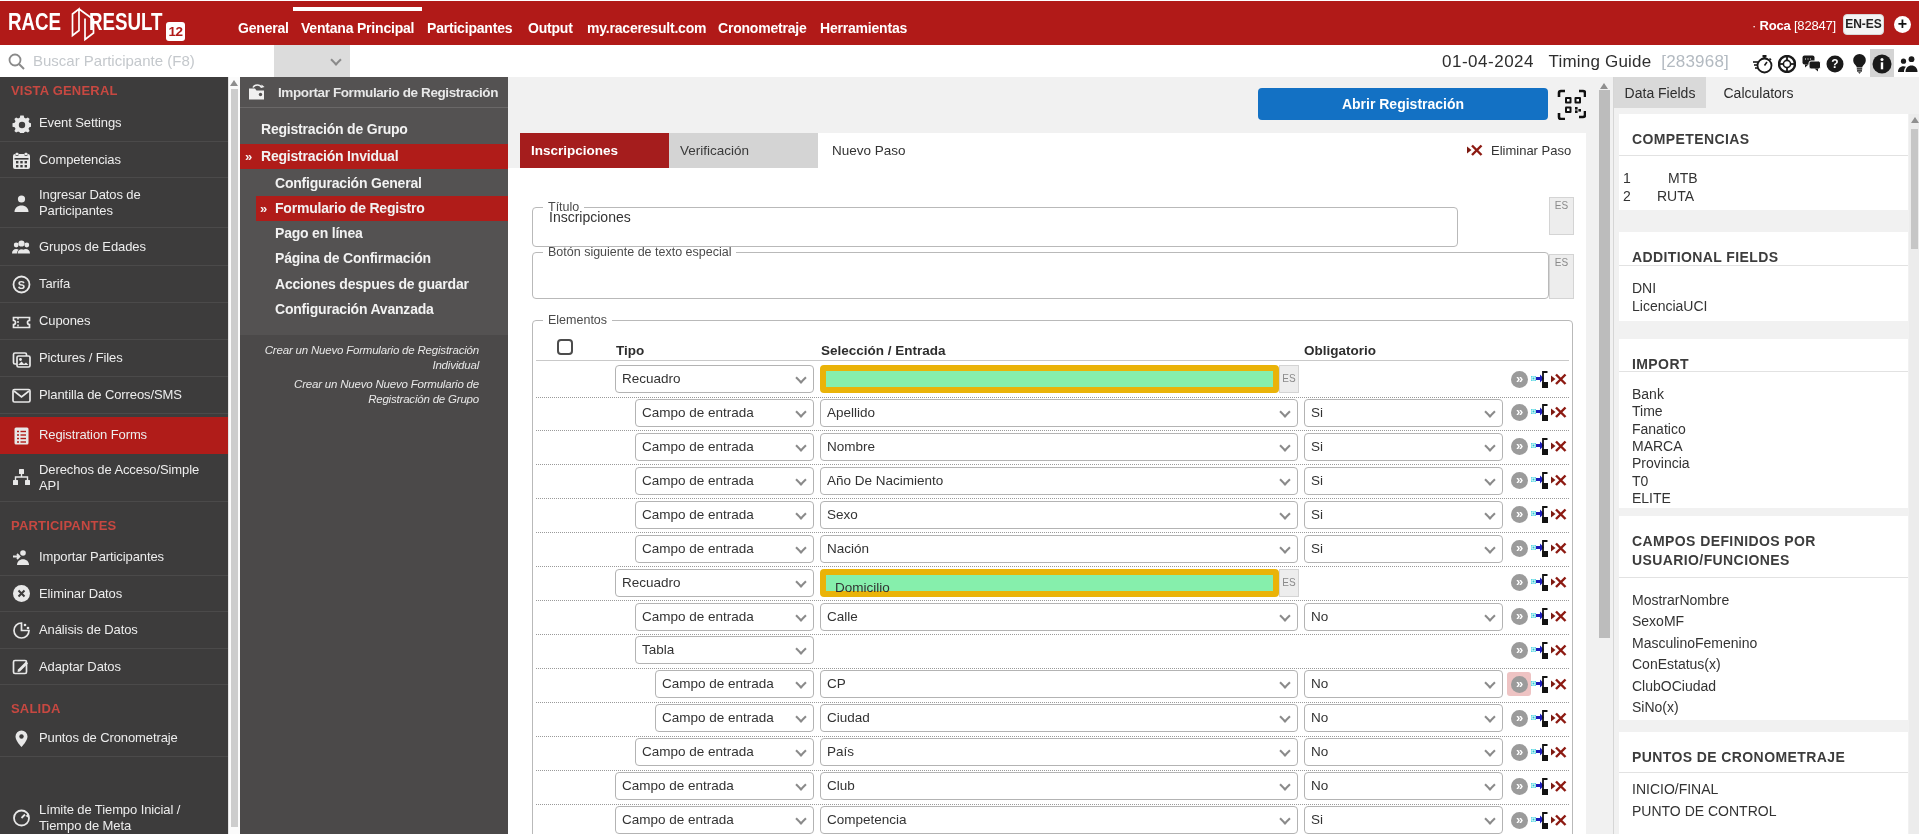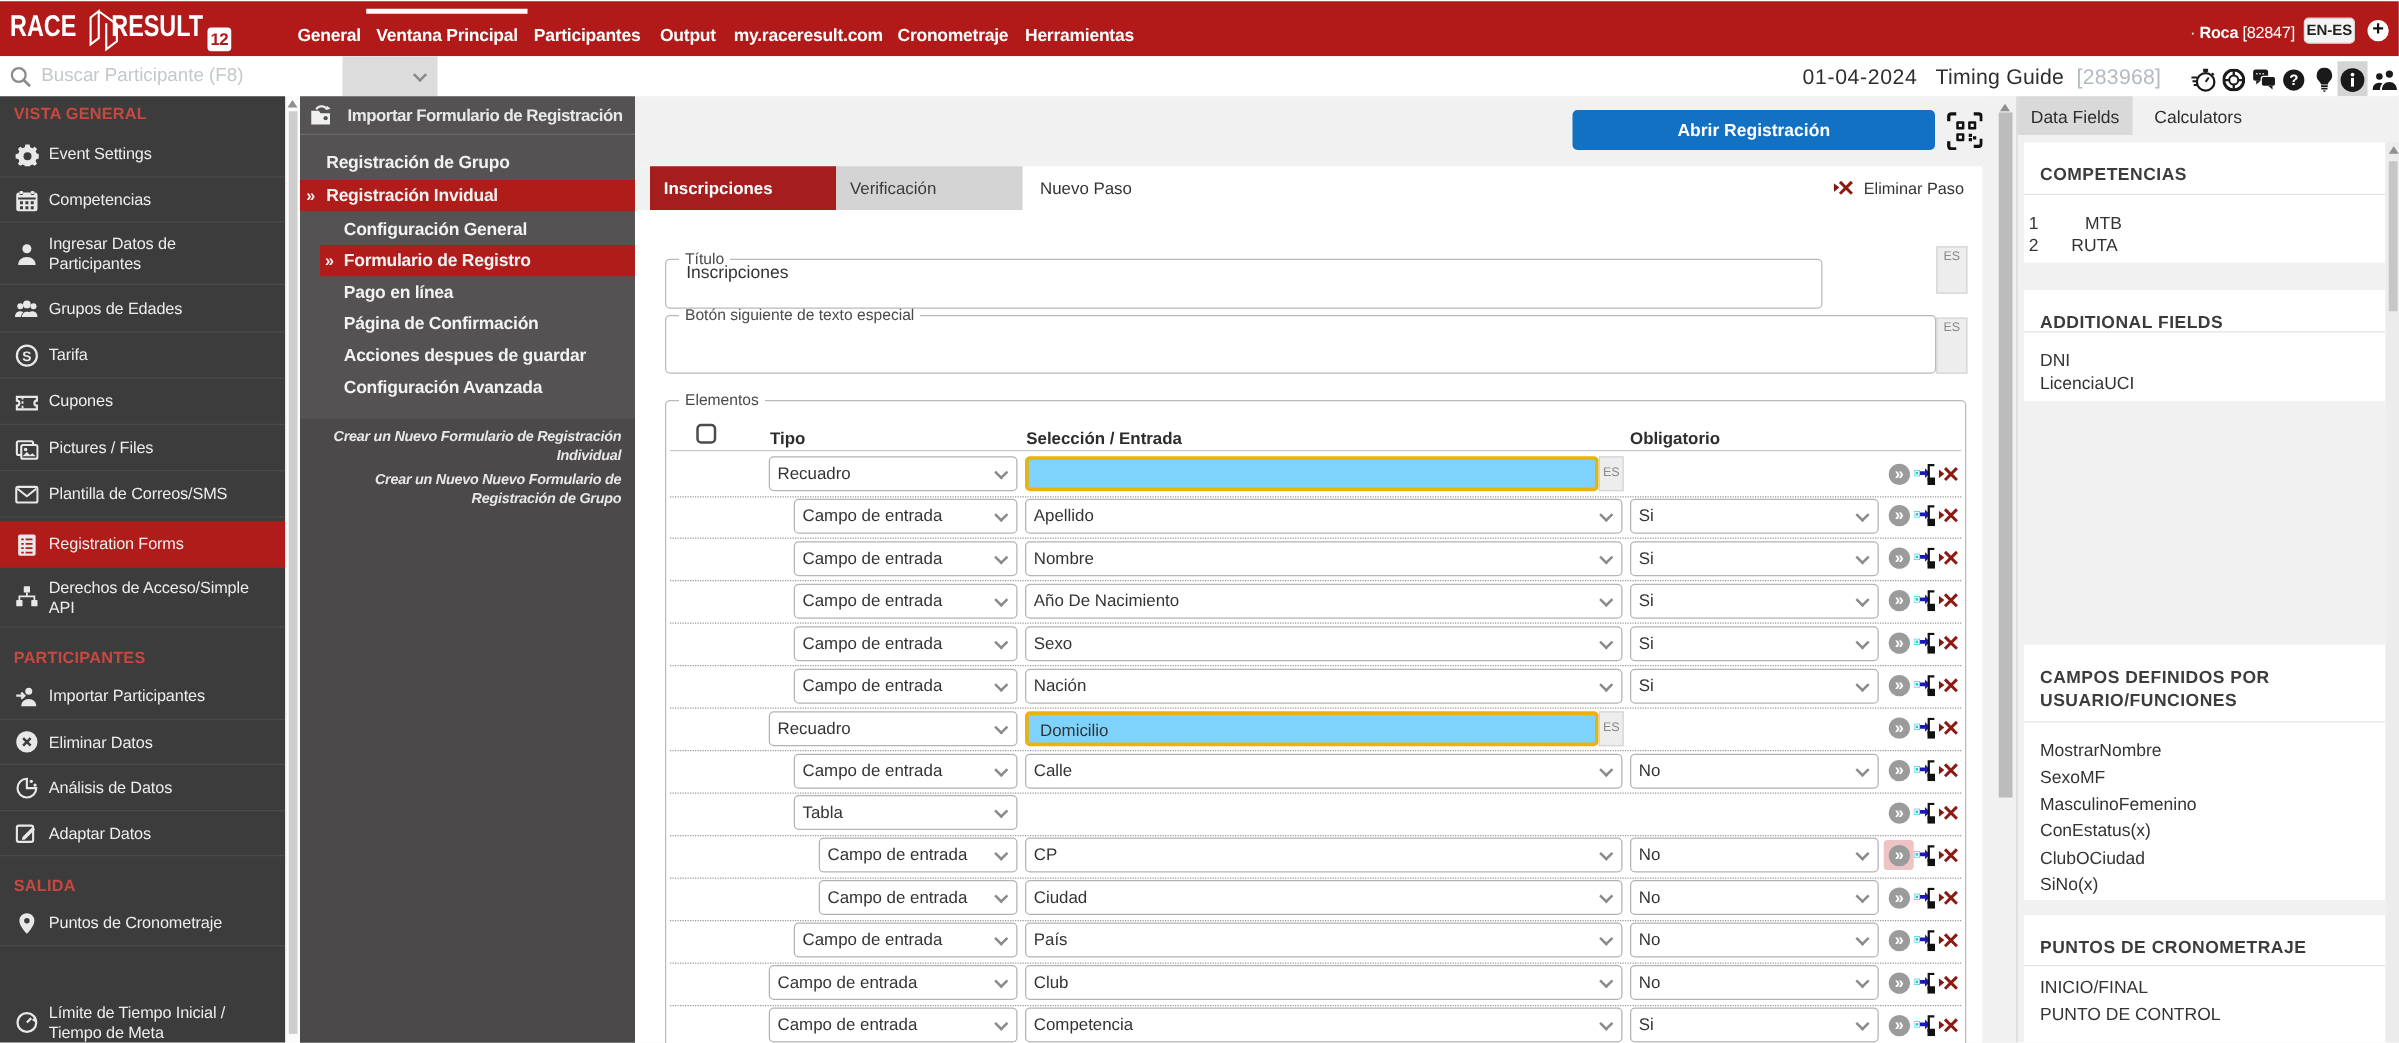--- a/index.html
+++ b/index.html
@@ -37,21 +37,21 @@
 #sb1 .active{background:#b01c19;border-bottom:1px solid #b01c19}
 #sb1sc{position:absolute;left:228px;top:77px;width:12px;height:757px;background:#fbfbfb;border-left:1px solid #e3e3e3}
 #sb1th{position:absolute;left:231px;top:89px;width:7px;height:738px;background:#cdcdcd}
 
 #sb2{position:absolute;left:240px;top:77px;width:268px;height:757px;background:#545252;color:#f2f2f2}
 #sb2 .hd{position:absolute;left:0;top:0;width:268px;height:31px;border-bottom:1px solid #6a6868}
 #sb2 .it{position:absolute;left:0;width:268px;height:25px;line-height:25px;font-weight:bold;font-size:14px;
  letter-spacing:-0.2px;white-space:nowrap}
 #sb2 .red{background:#b01c19}
 #sb2 .crear{position:absolute;left:0;top:258px;width:268px;height:499px;background:#4b4949}
-#sb2 .crear p{position:absolute;right:11px;width:250px;text-align:right;font-style:italic;font-weight:bold;
+#sb2 .crear p{position:absolute;right:29px;width:250px;text-align:right;font-style:italic;font-weight:normal;
  font-size:11.5px;letter-spacing:-0.2px;color:#e8e8e8;line-height:15.3px}
 
 #main{position:absolute;left:508px;top:77px;width:1106px;height:757px;background:#f1f1f1}
 #mwhite{position:absolute;left:0px;top:56px;width:1078px;height:701px;background:#fff}
 #mgray{position:absolute;left:0px;top:56px;width:310px;height:35px;background:#f1f1f1}
 #btnreg{position:absolute;left:750px;top:11px;width:290px;height:32px;background:#1371c4;border-radius:4px;
  color:#fff;font-weight:bold;font-size:14px;text-align:center;line-height:32px}
 .tab{position:absolute;top:56px;height:35px;font-size:13.5px;line-height:35px;white-space:nowrap}
 #tab1{left:12px;width:149px;background:#a51d1d;color:#fff;font-weight:bold;padding-left:11px}
 #tab2{left:161px;width:149px;background:#d4d4d4;color:#3a3a3a;padding-left:11px}
@@ -61,21 +61,21 @@
 legend{margin-left:10px;padding:0 5px;font-size:12.5px;color:#4a4a4a}
 .esbox{position:absolute;background:#ededed;border:1px solid #d4d4d4;color:#8a8a8a;font-size:10px;
  text-align:center}
 .inptx{position:absolute;font-size:14px;color:#333}
 
 .hrowtx{position:absolute;font-weight:bold;font-size:13.5px;color:#2d2d2d}
 #cbox{position:absolute;left:49px;top:262px;width:16px;height:16px;border:2px solid #4c4c4c;border-radius:4px;background:#fff}
 .sel{position:absolute;height:28px;background:#fff;border:1px solid #b3b3b3;border-radius:4px;
  font-size:13.5px;color:#333;line-height:26px;padding-left:6px;white-space:nowrap}
 .sel .chev{right:8px;top:8px}
-.inpt{position:absolute;height:28px;background:#7dd3fc;border:3px solid #eab308;border-radius:4px;
+.inpt{position:absolute;height:28px;background:#86efac;border:6px solid #eab308;border-radius:4px;
  font-size:13.5px;color:#333;line-height:26px;padding-left:9px}
 .ices{position:absolute;width:17px;height:17px;border-radius:50%;background:#9b9b9b;color:#fff;
  font-weight:bold;font-size:13px;text-align:center;line-height:16px}
 
 #mscroll{position:absolute;left:1586px;top:77px;width:27px;height:757px;background:#f1f1f1}
 #mthumb{position:absolute;left:1599px;top:90px;width:11px;height:548px;background:#bcbcbc}
 
 #panel{position:absolute;left:1613px;top:77px;width:306px;height:757px;background:#f1f1f1;border-left:1px solid #d6d6d6}
 #panel .ptab{position:absolute;top:0;height:31px;line-height:33px;font-size:14px;color:#2d2d2d;text-align:center}
 #ptab1{left:0px;width:92px;background:#d9d9d9}
@@ -722,20 +722,31 @@
       <div class="li" style="top:56.0px;left:49px">MTB</div>
       <div class="li" style="top:74.0px;left:4px">2</div>
       <div class="li" style="top:74.0px;left:38px">RUTA</div>
     </div>
 <div class="blk" style="top:155.0px;height:89.0px">
       <h3 style="top:17px">ADDITIONAL FIELDS</h3>
       <div class="dv" style="top:33.0px"></div>
       <div class="li" style="top:48.0px">DNI</div>
       <div class="li" style="top:65.6px">LicenciaUCI</div>
     </div>
+<div class="blk" style="top:262.0px;height:169.0px">
+      <h3 style="top:17px">IMPORT</h3>
+      <div class="dv" style="top:32.0px"></div>
+      <div class="li" style="top:47.0px">Bank</div>
+      <div class="li" style="top:64.3px">Time</div>
+      <div class="li" style="top:81.6px">Fanatico</div>
+      <div class="li" style="top:98.9px">MARCA</div>
+      <div class="li" style="top:116.2px">Provincia</div>
+      <div class="li" style="top:133.5px">T0</div>
+      <div class="li" style="top:150.8px">ELITE</div>
+    </div>
 <div class="blk" style="top:439.0px;height:204.0px">
       <h3 style="top:17px">CAMPOS DEFINIDOS POR</h3>
       <h3 style="top:36px">USUARIO/FUNCIONES</h3>
       <div class="dv" style="top:61.0px"></div>
       <div class="li" style="top:76.0px">MostrarNombre</div>
       <div class="li" style="top:97.4px">SexoMF</div>
       <div class="li" style="top:118.8px">MasculinoFemenino</div>
       <div class="li" style="top:140.2px">ConEstatus(x)</div>
       <div class="li" style="top:161.6px">ClubOCiudad</div>
       <div class="li" style="top:183.0px">SiNo(x)</div>

